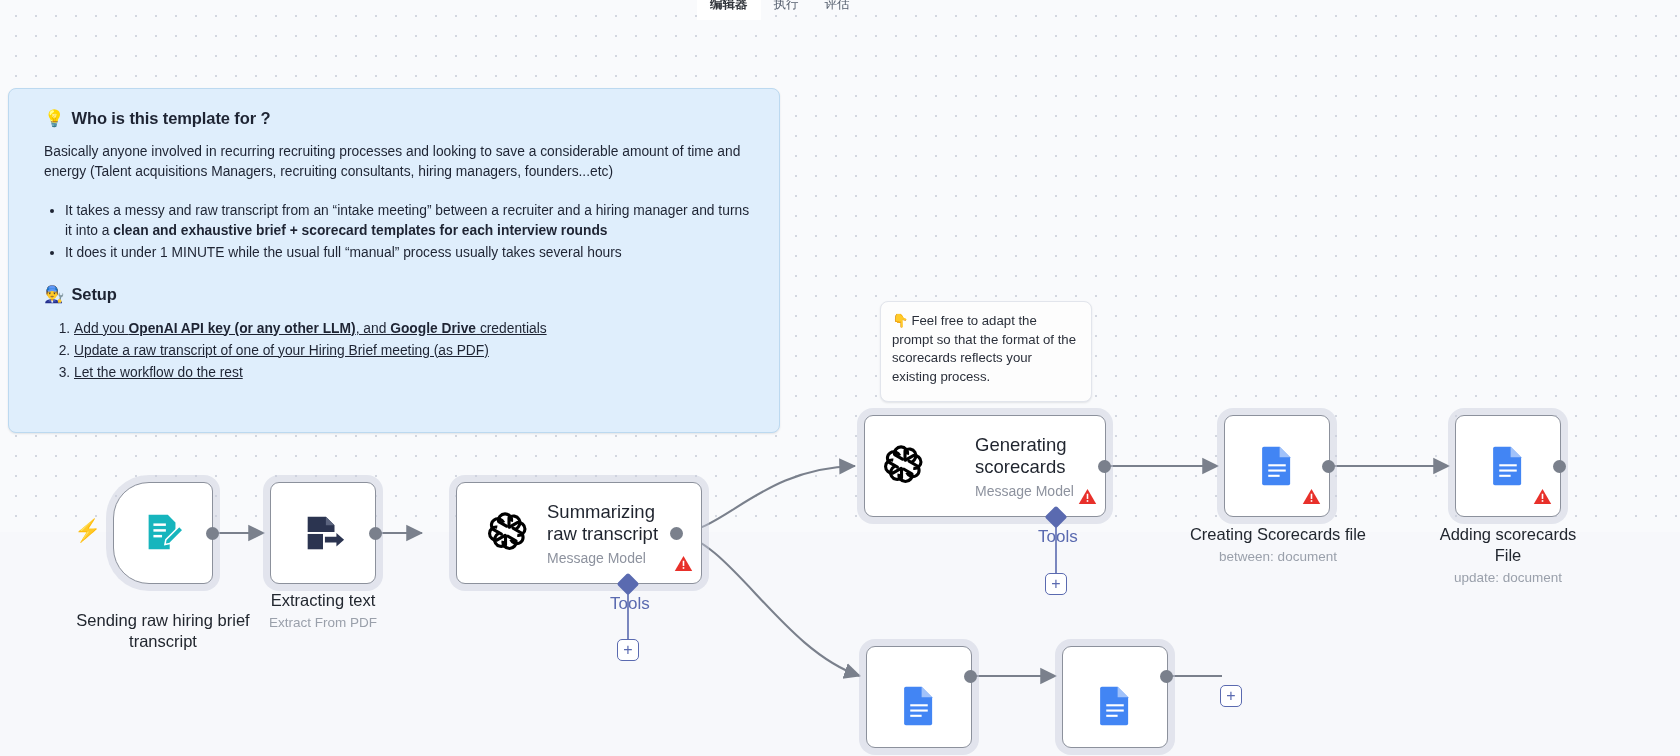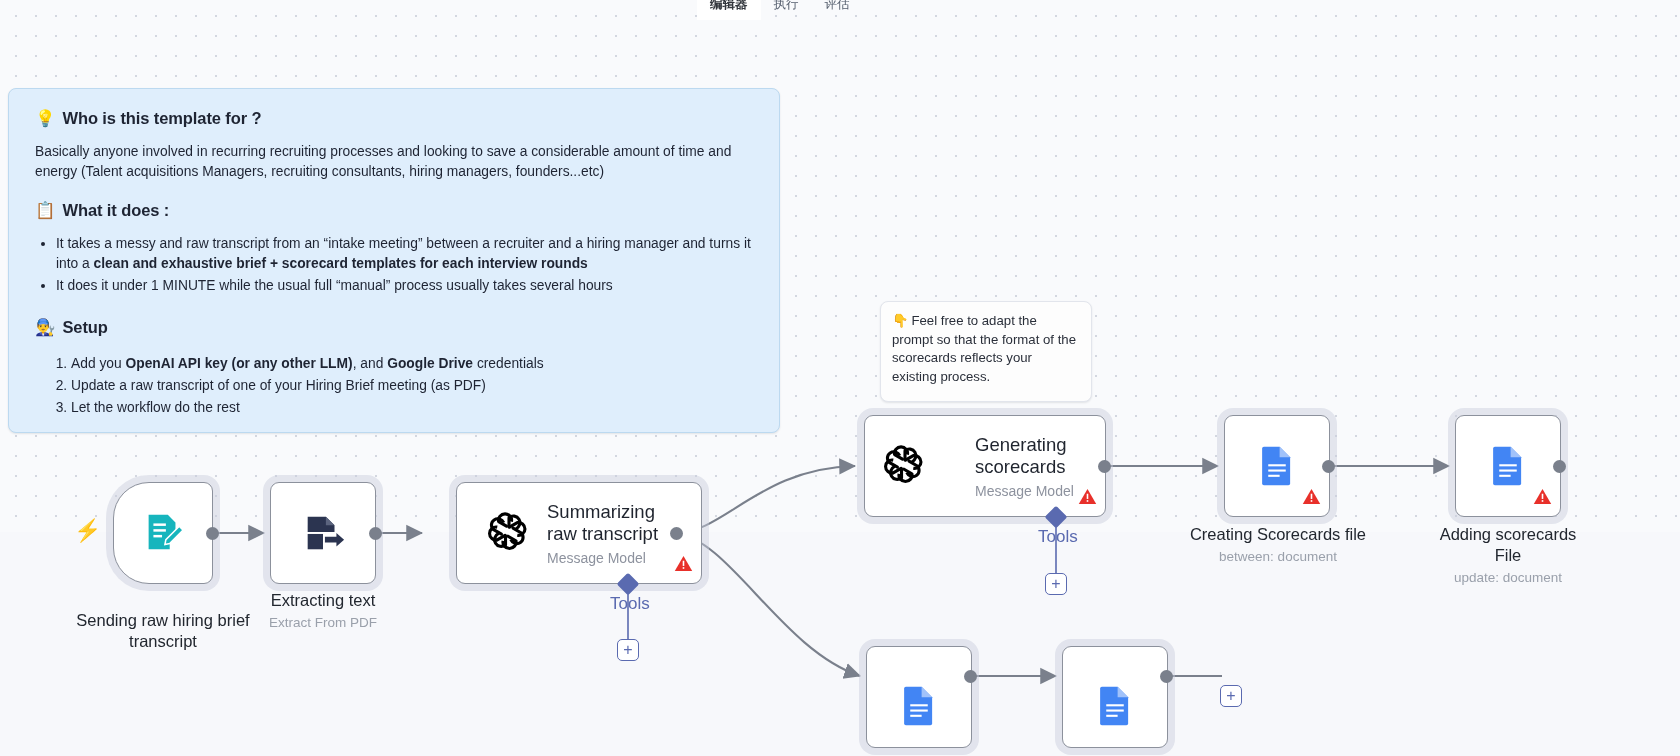--- a/index.html
+++ b/index.html
@@ -37,31 +37,31 @@
   
   .sticky {
     position: absolute;
     border-radius: 8px;
     box-shadow: 0 1px 2px rgba(20,25,40,.10);
   }
   #sticky-intro {
     left: 8px; top: 88px; width: 772px; height: 345px;
     background: #dfeefc;
     border: 1px solid #bcd9f0;
-    padding: 16px 20px 14px 26px;
+    padding: 16px 20px 14px 35px;
     color: #1e2433;
   }
   #sticky-intro h2 {
     font-size: 16.5px; margin: 4px 0 14px 0; font-weight: 700; letter-spacing: -.1px;
   }
   #sticky-intro h2 .emo { margin-right: 7px; }
   #sticky-intro p { font-size: 13.8px; line-height: 19.5px; margin: 0 0 20px 0; }
   #sticky-intro ul { margin: 0 0 22px 0; padding-left: 21px; }
   #sticky-intro ul li { font-size: 13.8px; line-height: 19.5px; margin-bottom: 3px; }
-  #sticky-intro ol { margin: 16px; padding-left: 20px; }
+  #sticky-intro ol { margin: 10px; padding-left: 20px; text-decoration: underline; }
   #sticky-intro ol li { font-size: 13.8px; line-height: 22px; }
   #sticky-intro b { font-weight: 700; }
 
   #sticky-tip {
     left: 880px; top: 301px; width: 212px; height: 101px;
     background: #fdfdfd;
     border: 1px solid #e2e5ec;
     padding: 10px 12px 10px 11px;
     color: #2a2f3a;
     font-size: 13.2px; line-height: 18.5px;
@@ -146,23 +146,20 @@
     <path d="M628,590 L628,641" stroke="#5a6ab0" stroke-width="1.6" fill="none"></path>
     <path d="M1056,523 L1056,575" stroke="#5a6ab0" stroke-width="1.6" fill="none"></path>
   </svg>
 
   <div class="sticky" id="sticky-intro">
     <h2>
       <span class="emo">💡</span><span>Who is this template for ?</span>
     </h2>
     <p>Basically anyone involved in recurring recruiting processes and looking to save a considerable amount of time and energy (Talent acquisitions Managers, recruiting consultants, hiring managers, founders...etc)</p>
 
-    <h2>
-      <span class="emo">📋</span><span>What it does :</span>
-    </h2>
     <ul>
       <li><span>It takes a messy and raw transcript from an “intake meeting” between a recruiter and a hiring manager and turns it into a </span><b>clean and exhaustive brief + scorecard templates for each interview rounds</b></li>
       <li>It does it under 1 MINUTE while the usual full “manual” process usually takes several hours</li>
     </ul>
 
     <h2>
       <span class="emo">👨‍🔧</span><span>Setup</span>
     </h2>
     <ol>
       <li><span>Add you </span><b>OpenAI API key (or any other LLM)</b><span>, and </span><b>Google Drive</b><span> credentials</span></li>

